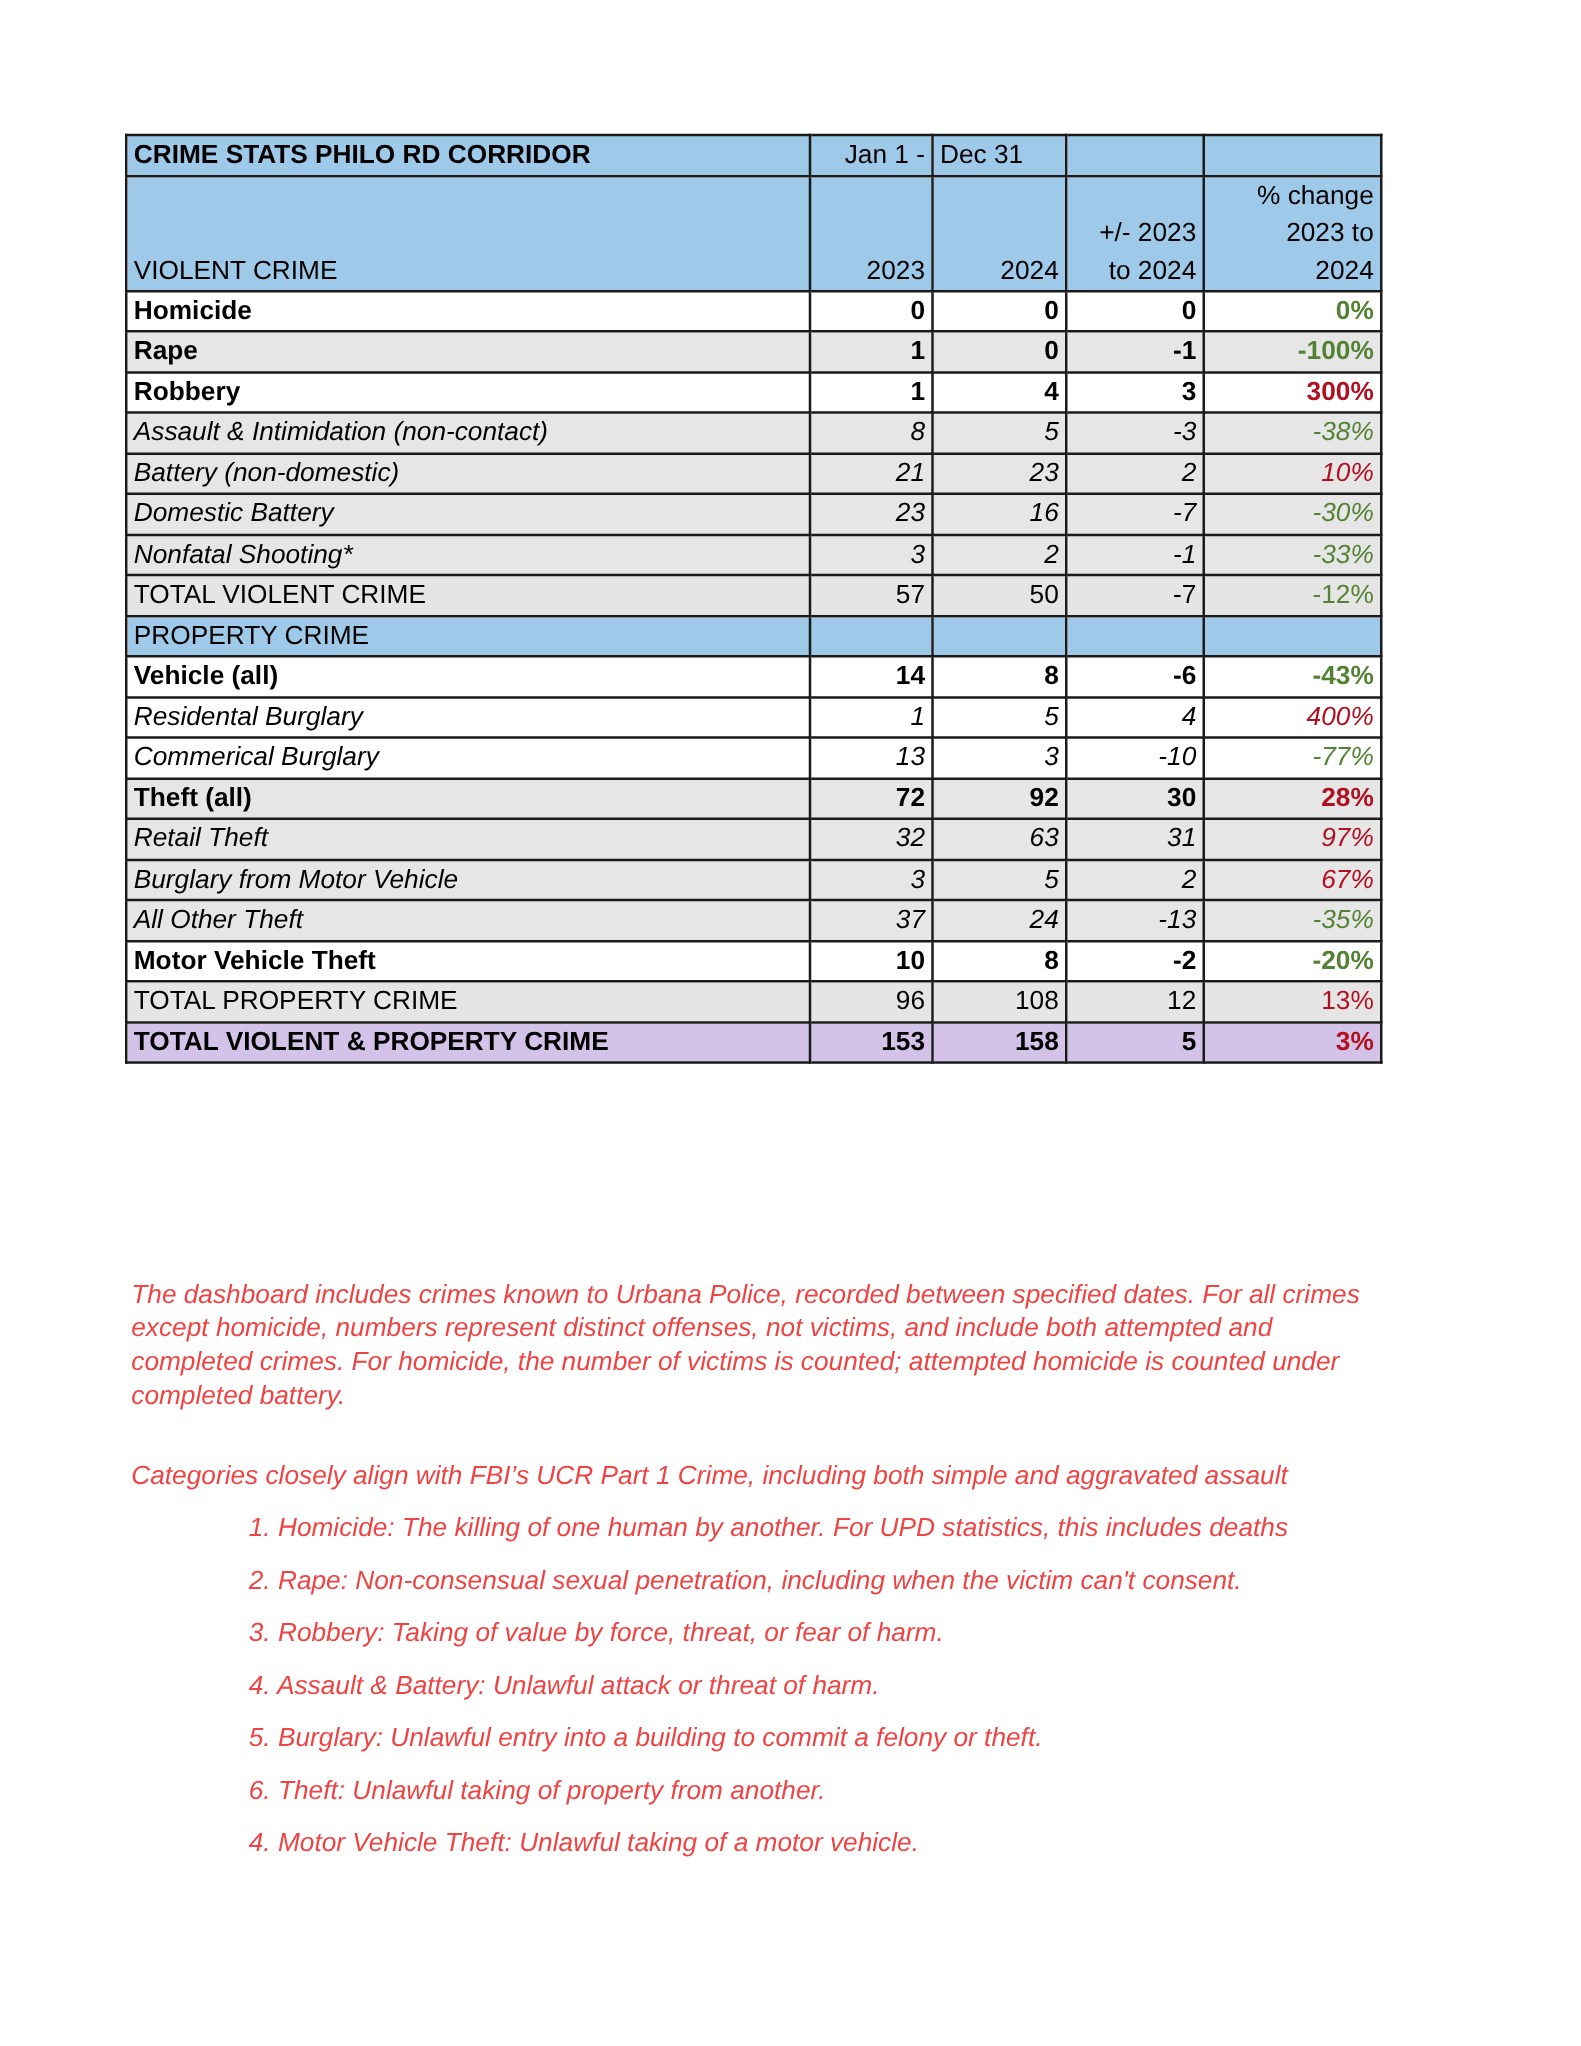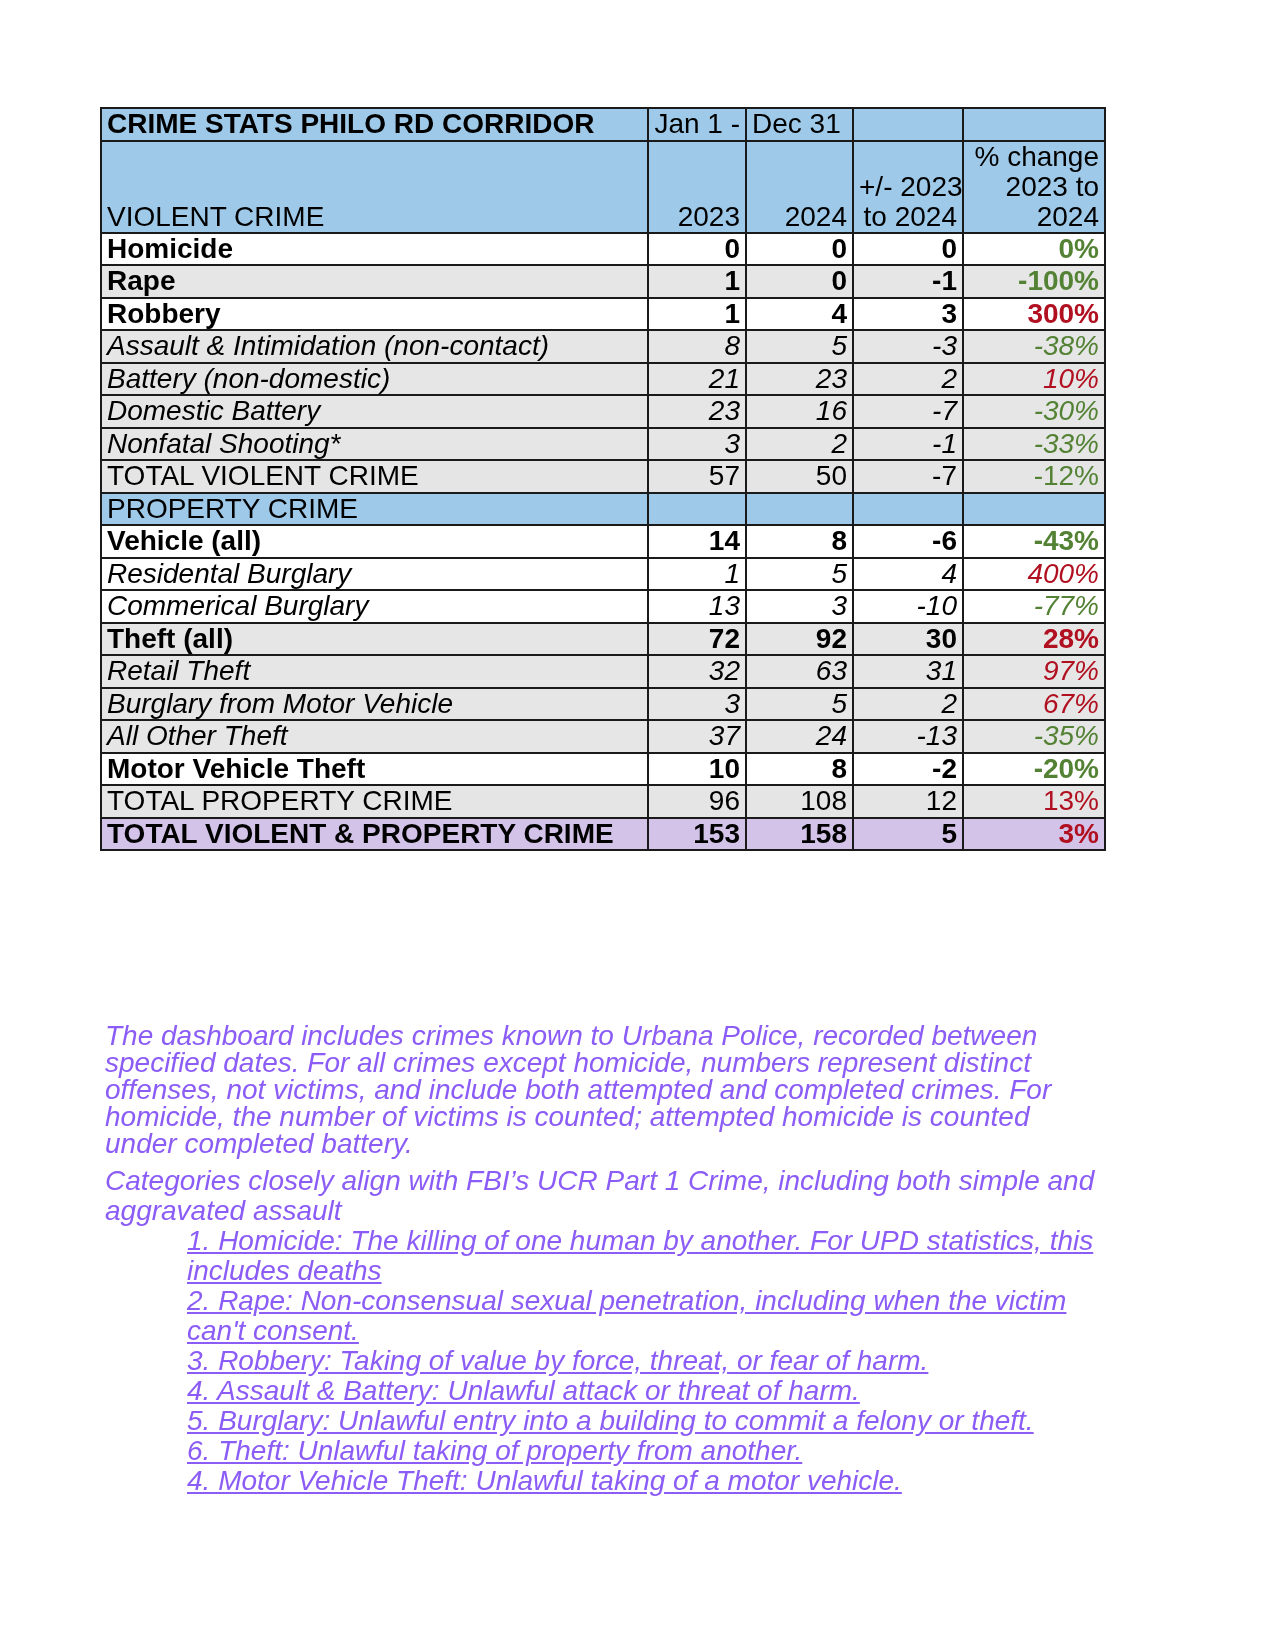--- a/index.html
+++ b/index.html
@@ -1,20 +1,20 @@
 <!DOCTYPE html>
 <html><head>
 <meta charset="utf-8">
 <style>
   html, body { margin: 0; padding: 0; background: #ffffff; }
   body { width: 1265px; height: 1637px; position: relative; font-family: "Liberation Sans", sans-serif; color: #000; }
   #crime-table {
     position: absolute; left: 100px; top: 107px; width: 1004px;
     border-collapse: collapse; table-layout: fixed;
-    font-family: "Liberation Sans", sans-serif; font-size: 28px;
+    font-family: "Liberation Sans", sans-serif; font-size: 21px;
   }
   #crime-table td {
     border: 2px solid #1a1a1a; padding: 0 5px; height: 30.5px;
     line-height: 30px; white-space: nowrap; overflow: hidden;
   }
   col.c-label { width: 547px; }
   col.c-y1 { width: 98px; }
   col.c-y2 { width: 107px; }
   col.c-diff { width: 110px; }
   col.c-pct { width: 142px; }
@@ -29,26 +29,26 @@
   .row-section td { background: #9ec9e8; }
   .row-grand td { background: #d4c3e9; font-weight: bold; height: 63px; vertical-align: bottom; }
   .bold td { font-weight: bold; }
   .sub td { font-style: italic; }
   .sub td.lbl { padding-left: 50px; }
   .pos { color: #b01020; }
   .neg { color: #548235; }
   .notes {
     position: absolute; left: 105px; width: 1000px;
     font-family: "Liberation Sans", sans-serif; font-style: italic;
-    font-size: 28px; line-height: 27px; color: #8b5cf6;
+    font-size: 21px; line-height: 27px; color: #ef4444;
   }
   #note-1 { top: 1022px; }
   #note-2 { top: 1166px; line-height: 30px; }
   #note-2 ol { margin: 0; padding-left: 82px; list-style: none; }
-  #note-2 li { margin: 0; text-decoration: underline; }
+  #note-2 li { margin: 12px; }
 </style>
 </head>
 <body>
 
 <table id="crime-table">
   <colgroup>
     <col class="c-label">
       <col class="c-y1">
       <col class="c-y2">
       <col class="c-diff">

